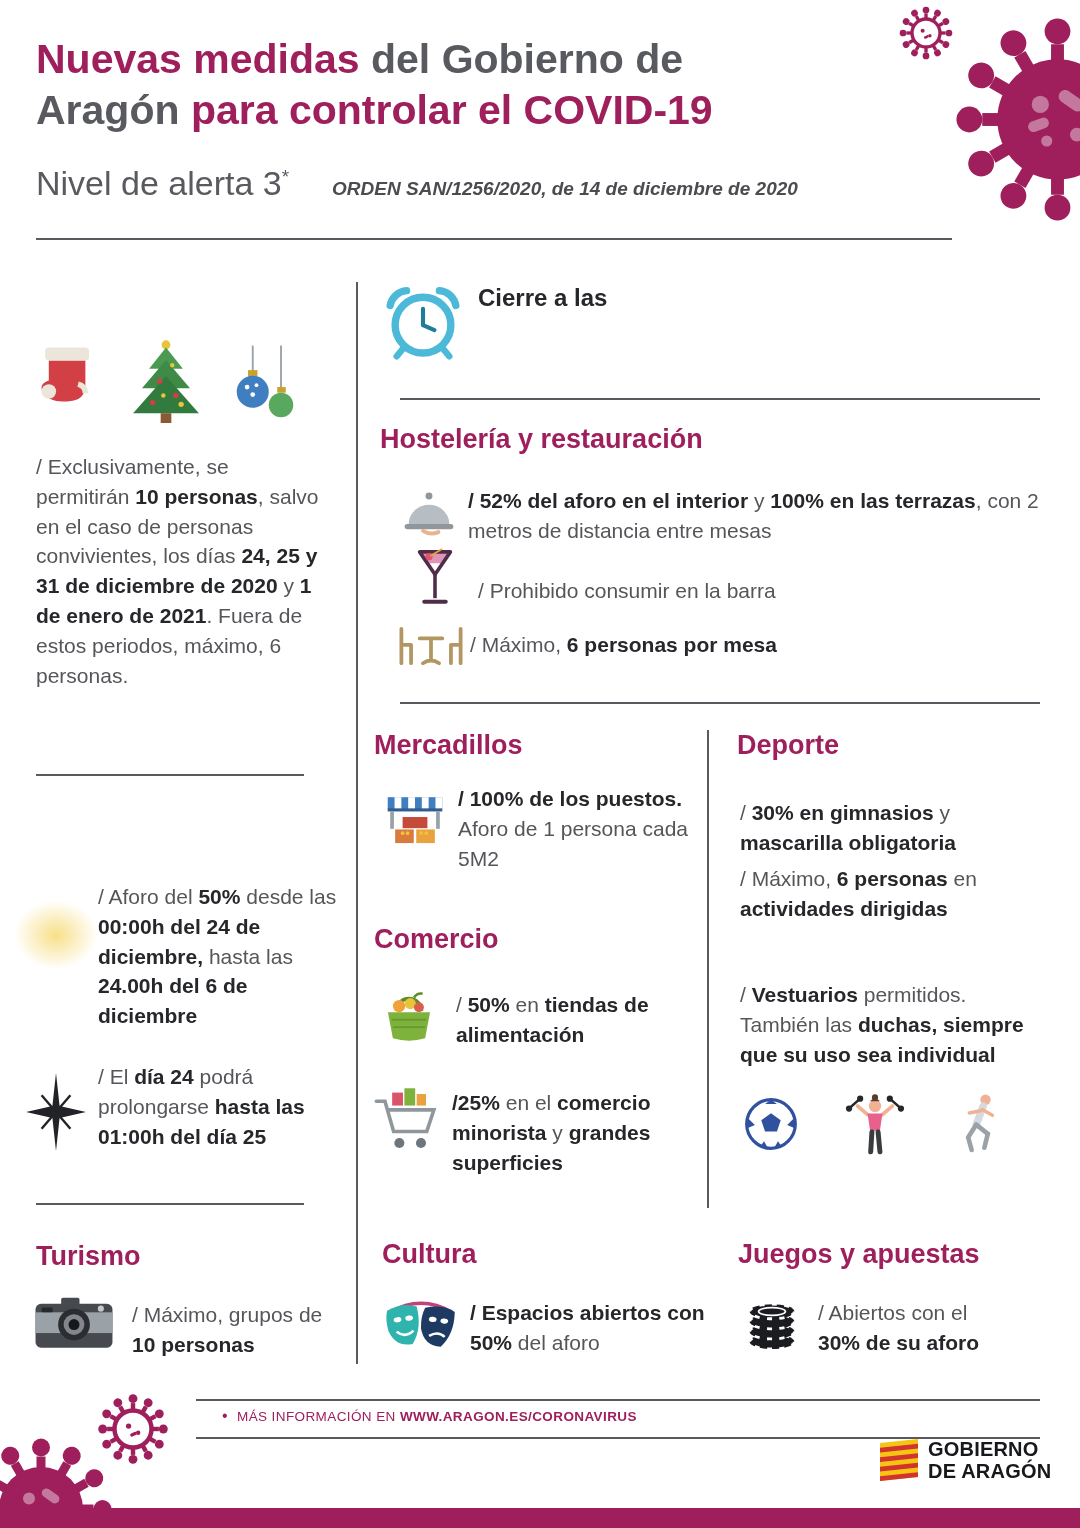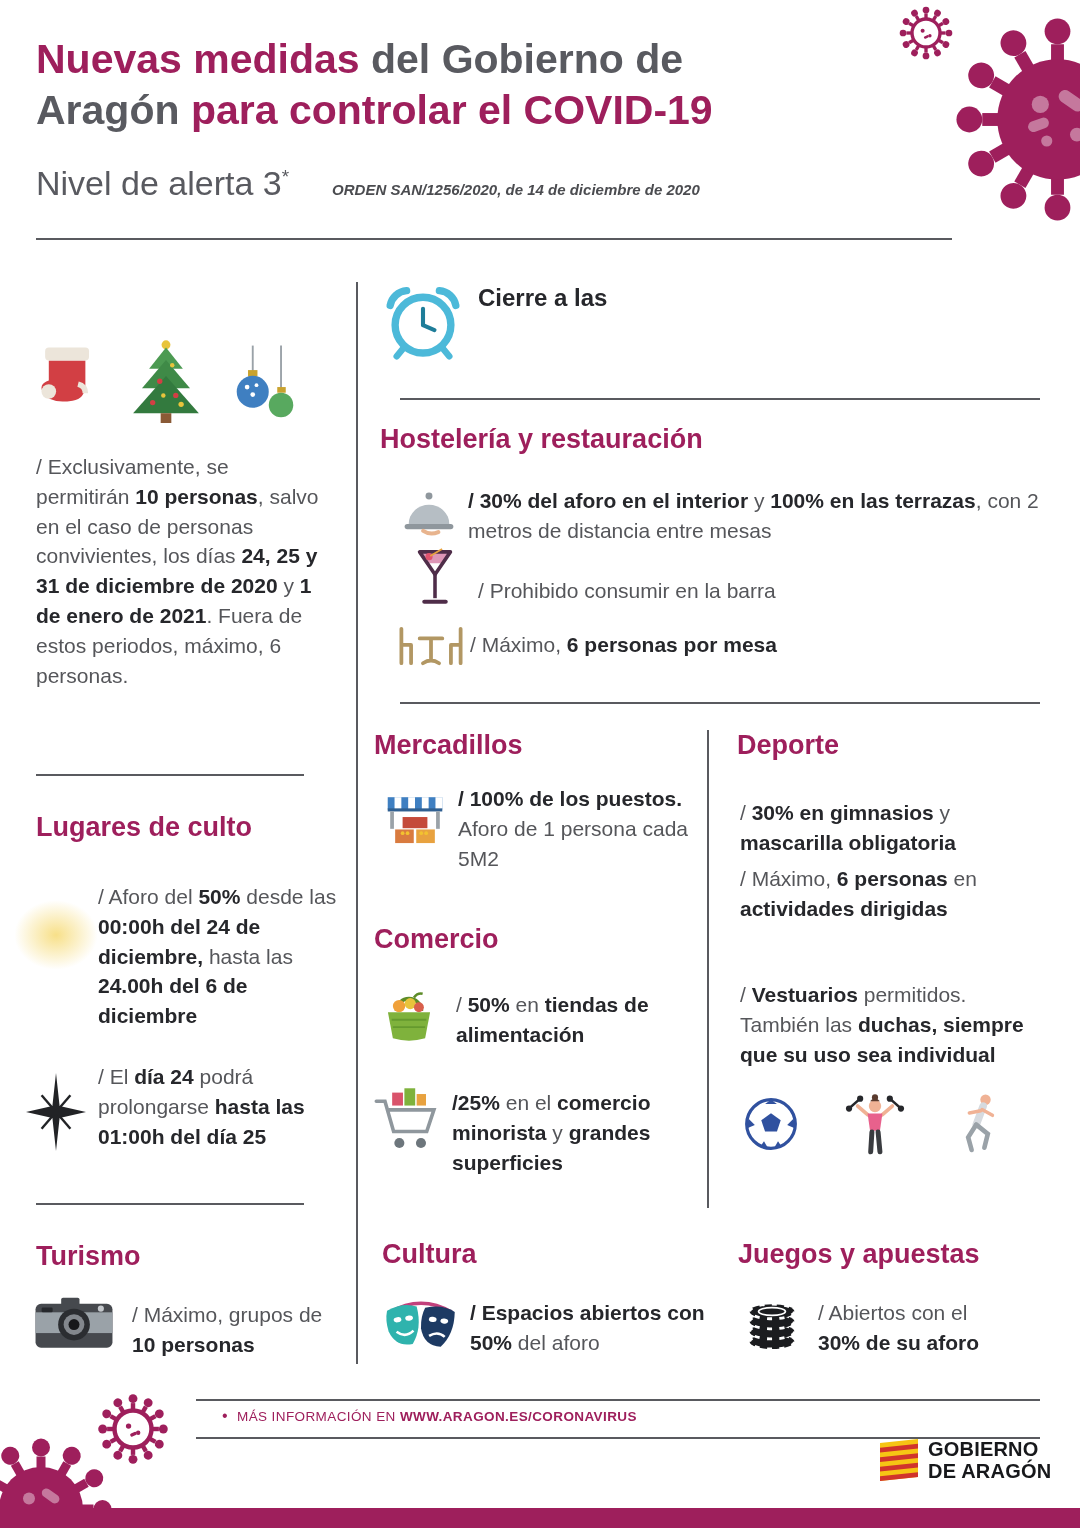--- a/index.html
+++ b/index.html
@@ -7,21 +7,21 @@
   body { font-family:"Liberation Sans", sans-serif; background:#e9e9e9; }
   .page { position:relative; width:1080px; height:1528px; background:#fff; overflow:hidden; margin:0 auto; }
   .abs { position:absolute; }
 
   
   .h-title { left:36px; top:34px; font-size:41px; font-weight:700; line-height:1.24; color:#595a60; }
   .accent { color:var(--accent); }
   .alert { left:36px; top:164px; display:flex; align-items:baseline; gap:43px; }
   .alert-level { font-size:34px; font-weight:400; color:#595a60; }
   .alert-level sup { font-size:19px; }
-  .order-ref { font-size:15px; font-style:italic; font-weight:700; color:#4b4c50; }
+  .order-ref { font-size:19px; font-style:italic; font-weight:700; color:#4b4c50; }
 
   .h2 { font-size:27px; font-weight:700; color:var(--accent); }
   .body-text { font-size:21px; line-height:1.42; color:var(--body); }
   .body-text .b { font-weight:700; color:var(--bold); }
 
   .hrule { height:2px; background:var(--rule); }
   .vrule { width:2px; background:var(--rule); }
 
   
   .rule-header { left:36px; top:238px; width:916px; }
@@ -213,21 +213,20 @@
         <rect x="48" y="44" width="9" height="6" fill="#c9a22e"></rect>
         <circle cx="52" cy="63" r="13" fill="#58a95f"></circle>
       </svg>
     </div>
   </div>
 
   <div class="abs body-text reuniones-p"><span>/ Exclusivamente, se permitirán </span><span class="b">10 personas</span><span>, salvo en el caso de personas convivientes, los días </span><span class="b">24, 25 y 31 de diciembre de 2020</span><span> y </span><span class="b">1 de enero de 2021</span><span>. Fuera de estos periodos, máximo, 6 personas.</span></div>
 
   <div class="abs hrule rule-l1"></div>
 
-  <div class="abs h2 sec-culto-title">Lugares de culto</div>
   <div class="abs glow"></div>
   <div class="abs body-text culto-i1"><span>/ Aforo del </span><span class="b">50%</span><span> desde las </span><span class="b">00:00h del 24 de diciembre,</span><span> hasta las </span><span class="b">24.00h del 6 de diciembre</span></div>
 
   <div class="abs star-icn">
     <svg viewBox="0 0 100 130">
       <path d="M50 0 L56 55 L100 65 L56 75 L50 130 L44 75 L0 65 L44 55 Z" fill="#222326"></path>
       <line x1="26" y1="37" x2="74" y2="93" stroke="#222326" stroke-width="4"></line>
       <line x1="74" y1="37" x2="26" y2="93" stroke="#222326" stroke-width="4"></line>
     </svg>
   </div>
@@ -271,21 +270,21 @@
   <div class="abs h2 sec-host-title">Hostelería y restauración</div>
 
   <div class="abs host-i1-icn">
     <svg viewBox="0 0 100 80">
       <circle cx="50" cy="10" r="6" fill="#8f979d"></circle>
       <path d="M15 58 A35 33 0 0 1 85 58 Z" fill="#b6bec4"></path>
       <rect x="8" y="58" width="84" height="9" rx="4.5" fill="#8f979d"></rect>
       <path d="M40 70 q12 8 26 2" fill="none" stroke="#e8b48e" stroke-width="7" stroke-linecap="round"></path>
     </svg>
   </div>
-  <div class="abs body-text host-i1"><span class="b">/ 30% del aforo en el interior</span><span> y </span><span class="b">100% en las terrazas</span><span>, con 2 metros de distancia entre mesas</span></div>
+  <div class="abs body-text host-i1"><span class="b">/ 52% del aforo en el interior</span><span> y </span><span class="b">100% en las terrazas</span><span>, con 2 metros de distancia entre mesas</span></div>
 
   <div class="abs host-i2-icn">
     <svg viewBox="0 0 64 100">
       <path d="M6 6 H58 L45 25 H19 Z" fill="#c2407c" opacity="0.55"></path>
       <path d="M6 6 H58 L32 44 Z" fill="none" stroke="#4f2d49" stroke-width="6" stroke-linejoin="round"></path>
       <line x1="32" y1="44" x2="32" y2="84" stroke="#4f2d49" stroke-width="6"></line>
       <line x1="14" y1="90" x2="50" y2="90" stroke="#4f2d49" stroke-width="7" stroke-linecap="round"></line>
       <circle cx="22" cy="14" r="6" fill="#e0526e"></circle>
       <line x1="44" y1="1" x2="24" y2="13" stroke="#e8a23f" stroke-width="3"></line>
     </svg>

